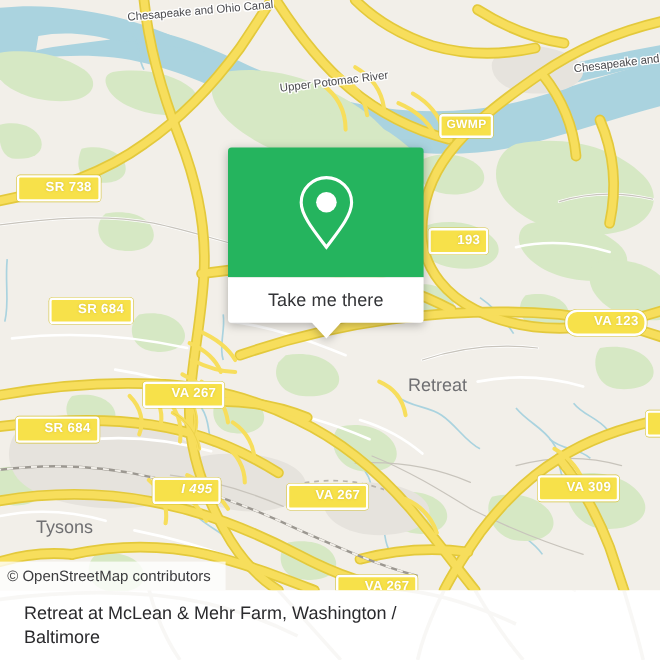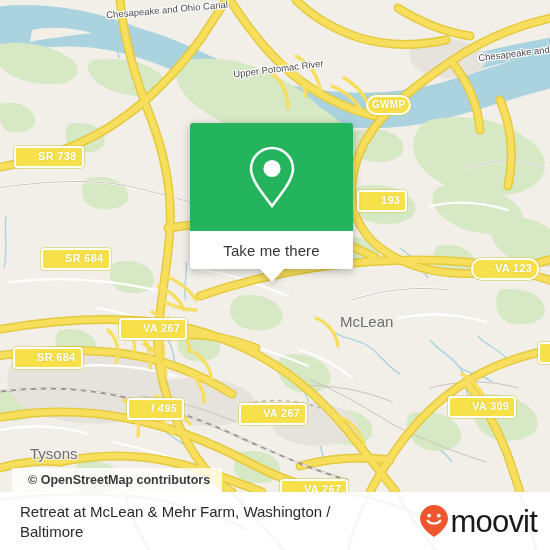--- a/index.html
+++ b/index.html
@@ -112,29 +112,28 @@
     bottom: -13px;
     width: 0; height: 0;
     border-left: 13px solid transparent;
     border-right: 13px solid transparent;
     border-top: 14px solid #ffffff;
   }
 
   
   .attribution {
     position: absolute;
-    left: 12px;
+    left: 0;
     bottom: 0;
     background: rgba(255,255,255,0.78);
-    padding: 5px 12px 5px 16px;
+    padding: 5px 12px 5px 6px;
     color: #3b3b3e;
     font-family: "Liberation Sans", sans-serif;
     font-size: 12.5px;
     white-space: nowrap;
-    font-weight: bold;
   }
 
   
   .footer {
     position: absolute;
     left: 0;
     top: 492px;
     width: 550px;
     height: 58px;
     background: #ffffff;
@@ -443,27 +442,27 @@
         <g stroke="#b8b4ac" fill="none" stroke-width="1.4" stroke-dasharray="4 4">
           <path d="M 246,404 C 272,398 298,400 320,408"></path>
         </g>
       </g>
     </svg>
 
     <div class="water-label" style="left:106px; top:4px; transform:rotate(-5deg);">Chesapeake and Ohio Canal</div>
     <div class="water-label" style="left:478px; top:48px; transform:rotate(-7deg);">Chesapeake and</div>
     <div class="water-label" style="left:233px; top:63px; transform:rotate(-7deg);">Upper Potomac River</div>
 
-    <div class="place" style="left:340px; top:313px;">McLean</div>
-    <div class="place" style="left:30px; top:445px;text-align:right;">Tysons</div>
+    <div class="place" style="left:340px; top:313px;">Retreat</div>
+    <div class="place" style="left:30px; top:431px;text-align:right;">Tysons</div>
 
     <div class="shield" style="left:14px; top:146px;">SR 738</div>
     <div class="shield" style="left:41px; top:248px;">SR 684</div>
     <div class="shield" style="left:13px; top:347px;">SR 684</div>
-    <div class="shield small" style="left:366px; top:95px;border-radius:10px;">GWMP</div>
+    <div class="shield small" style="left:366px; top:95px;">GWMP</div>
     <div class="shield" style="left:357px; top:190px;">193</div>
     <div class="shield" style="left:471px; top:258px;border-radius:10px;">VA 123</div>
     <div class="shield" style="left:119px; top:318px;">VA 267</div>
     <div class="shield" style="left:127px; top:398px;font-style:italic;">I 495</div>
     <div class="shield" style="left:239px; top:403px;">VA 267</div>
     <div class="shield" style="left:448px; top:396px;">VA 309</div>
     <div class="shield" style="left:280px; top:479px;">VA 267</div>
     <div class="shield" style="left:420px; top:496px;margin-left:38px;">SR 685</div>
     <div class="shield" style="left:538px; top:342px;">S</div>
 
@@ -494,25 +493,15 @@
         <path d="M 300,466 C 330,458 360,456 390,460 C 420,464 450,476 480,492"></path>
         <path d="M 396,492 C 410,516 424,536 436,550"></path>
         <path d="M 232,492 C 250,512 268,532 284,550"></path>
         <path d="M 370,492 C 360,512 352,532 348,550"></path>
         <path d="M 520,492 C 526,512 532,532 536,550"></path>
       </g>
     </svg>
     <div class="footer-inner">
       <div class="footer-title">Retreat at McLean &amp; Mehr Farm, Washington / Baltimore</div>
     </div>
-    <div class="brand">
-      <svg class="brand-mark" viewBox="0 0 30 34" xmlns="http://www.w3.org/2000/svg">
-        <path d="M15 1 C 7.3 1 1 7.2 1 14.8 C 1 22.4 10 30 15 33
-                 C 20 30 29 22.4 29 14.8 C 29 7.2 22.7 1 15 1 Z" fill="#f0562d"></path>
-        <circle cx="10.2" cy="11.6" r="1.9" fill="#ffffff"></circle>
-        <circle cx="19.8" cy="11.6" r="1.9" fill="#ffffff"></circle>
-        <path d="M 8.6 16.6 C 11 20.4 19 20.4 21.4 16.6" fill="none" stroke="#ffffff" stroke-width="2.1" stroke-linecap="round"></path>
-      </svg>
-      <span class="brand-word">moovit</span>
-    </div>
   </div>
 
 </div>
 
 </body></html>

